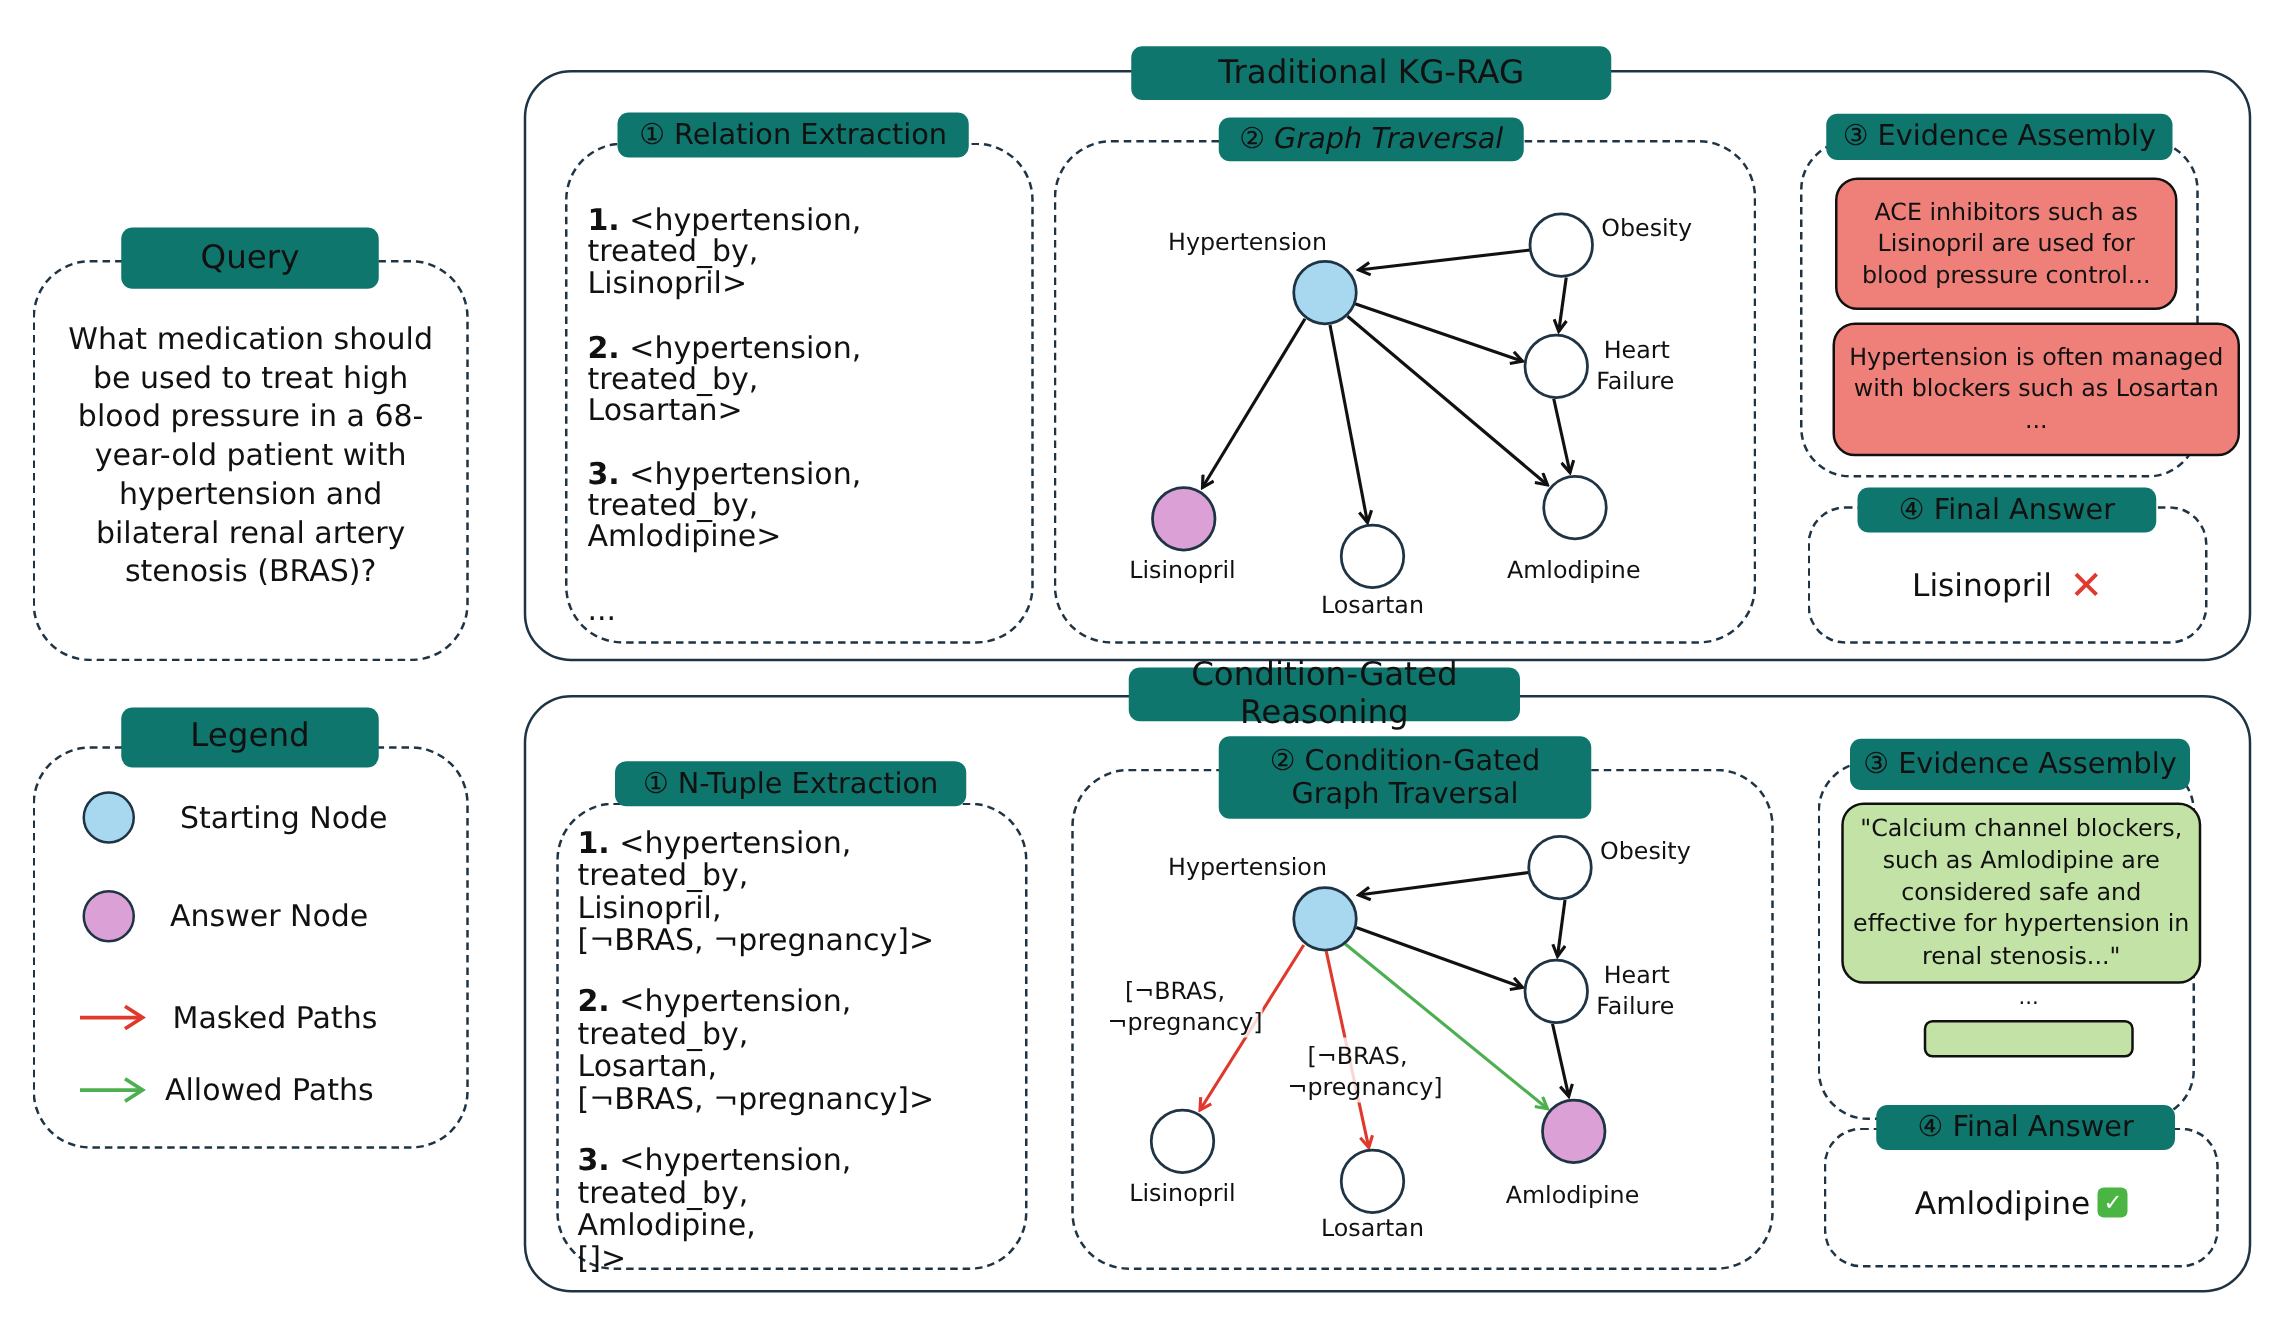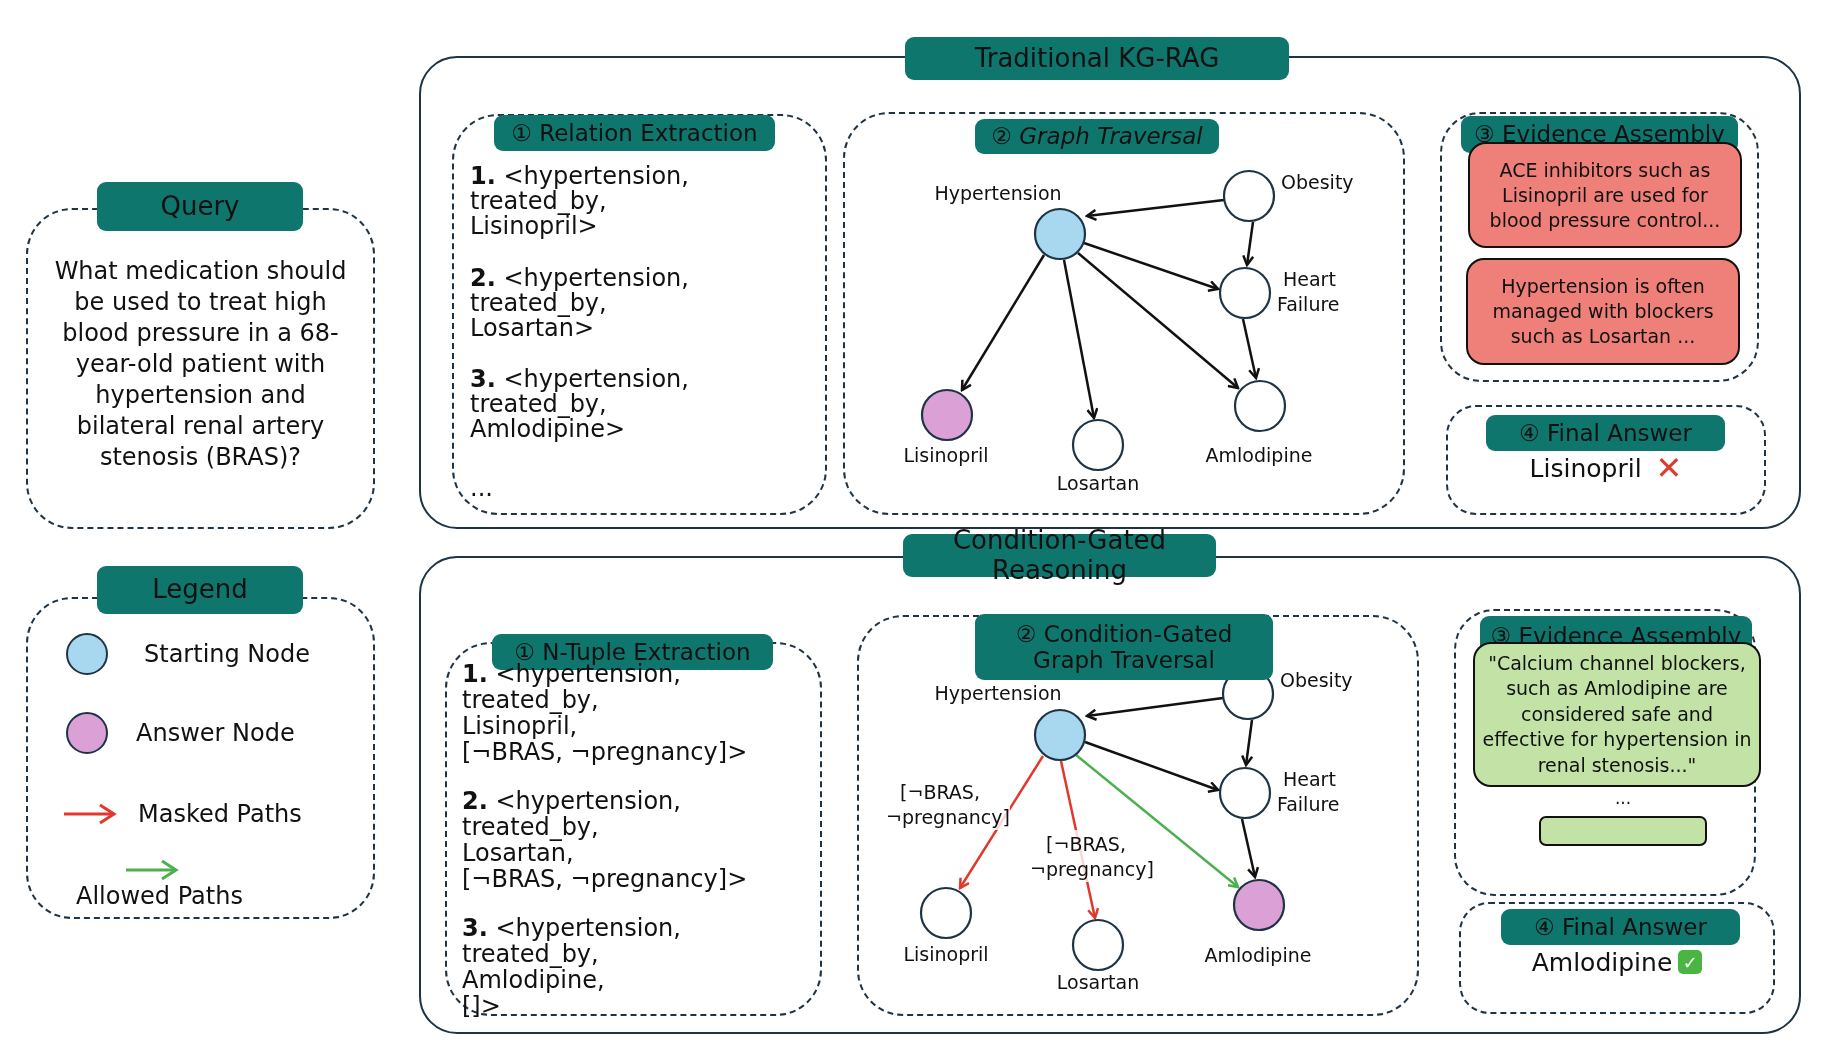--- a/index.html
+++ b/index.html
@@ -4,21 +4,21 @@
 <style>
   html, body { margin:0; padding:0; background:#ffffff; }
   body { width:1822px; height:1054px; position:relative; overflow:hidden;
          font-family:"DejaVu Sans", sans-serif; color:#111; }
   .abs { position:absolute; box-sizing:border-box; }
   .outer { border:2.5px solid #1e3445; border-radius:38px; }
   .dash { border:2px dashed #1e3445; border-radius:46px; }
   .pill { background:#0f766e; border-radius:9px; display:flex; align-items:center;
           justify-content:center; text-align:center; color:#111; line-height:1.15; }
   .big-pill { font-size:26px; }
-  .mid-pill { font-size:23px;margin-top:25px; }
+  .mid-pill { font-size:23px; }
   .center-text { text-align:center; }
   .query-text { font-size:24px; line-height:31px; }
   .triple { font-size:24px; line-height:25px; text-align:left; }
   .triple b { font-weight:bold; }
   .card { border:2px solid #111; border-radius:18px; display:flex; align-items:center;
           justify-content:center; text-align:center; font-size:19px; line-height:25px; padding:0 6px; }
   .red-card { background:#ee8079; }
   .green-card { background:#c3e3a6; }
   .answer { font-size:25px; display:flex; align-items:center; justify-content:center; gap:14px; }
   .legend-row { display:flex; align-items:center; font-size:24px; }
@@ -45,21 +45,21 @@
   <span style="display:inline-block;width:42px;height:42px;border-radius:50%;background:#dba1d6;border:2.5px solid #1e3445;box-sizing:border-box;"></span>
   <span style="margin-left:28px;">Answer Node</span>
 </div>
 <div class="abs legend-row" style="left:62px;top:800px;">
   <svg width="56" height="24">
       <line x1="2" y1="12" x2="50" y2="12" stroke="#e0392b" stroke-width="3"></line>
       <polyline points="38,3 52,12 38,21" fill="none" stroke="#e0392b" stroke-width="3"></polyline>
     </svg>
   <span style="margin-left:20px;">Masked Paths</span>
 </div>
-<div class="abs legend-row" style="left:62px;top:858px;flex-direction:column;">
+<div class="abs legend-row" style="left:62px;top:858px;">
   <svg width="56" height="24">
       <line x1="2" y1="12" x2="50" y2="12" stroke="#4caf50" stroke-width="3"></line>
       <polyline points="38,3 52,12 38,21" fill="none" stroke="#4caf50" stroke-width="3"></polyline>
     </svg>
   <span style="margin-left:14px;">Allowed Paths</span>
 </div>
 
 <div class="abs outer" style="left:419px;top:56px;width:1382px;height:473px;"></div>
 <div class="abs pill big-pill" style="left:905px;top:37px;width:384px;height:43px;">Traditional KG-RAG</div>
 
@@ -136,21 +136,21 @@
   <text x="1258" y="962" text-anchor="middle">Amlodipine</text>
   <text x="940" y="799" text-anchor="middle">[¬BRAS,</text>
   <text x="948" y="824" text-anchor="middle">¬pregnancy]</text>
   <text x="1086" y="851" text-anchor="middle">[¬BRAS,</text>
   <text x="1092" y="876" text-anchor="middle">¬pregnancy]</text>
 </svg>
 
 <div class="abs dash" style="left:1440px;top:112px;width:319px;height:270px;border-radius:40px;"></div>
 <div class="abs pill mid-pill" style="left:1461px;top:91px;width:277px;height:37px;">③ Evidence Assembly</div>
 <div class="abs card red-card" style="left:1468px;top:142px;width:274px;height:106px;">ACE inhibitors such as Lisinopril are used for blood pressure control...</div>
-<div class="abs card red-card" style="left:1466px;top:258px;width:274px;height:107px;">Hypertension is often managed with blockers such as Losartan ...</div>
+<div class="abs card red-card" style="left:1466px;top:258px;width:326px;height:107px;">Hypertension is often managed with blockers such as Losartan ...</div>
 
 <div class="abs dash" style="left:1446px;top:405px;width:320px;height:110px;border-radius:30px;"></div>
 <div class="abs pill mid-pill" style="left:1486px;top:390px;width:239px;height:36px;">④ Final Answer</div>
 <div class="abs answer" style="left:1446px;top:445px;width:320px;height:46px;">
   <span>Lisinopril</span>
   <span class="xmark">✕</span>
 </div>
 
 <div class="abs outer" style="left:419px;top:556px;width:1382px;height:478px;"></div>
 <div class="abs pill big-pill" style="left:903px;top:534px;width:313px;height:43px;">Condition-Gated Reasoning</div>

